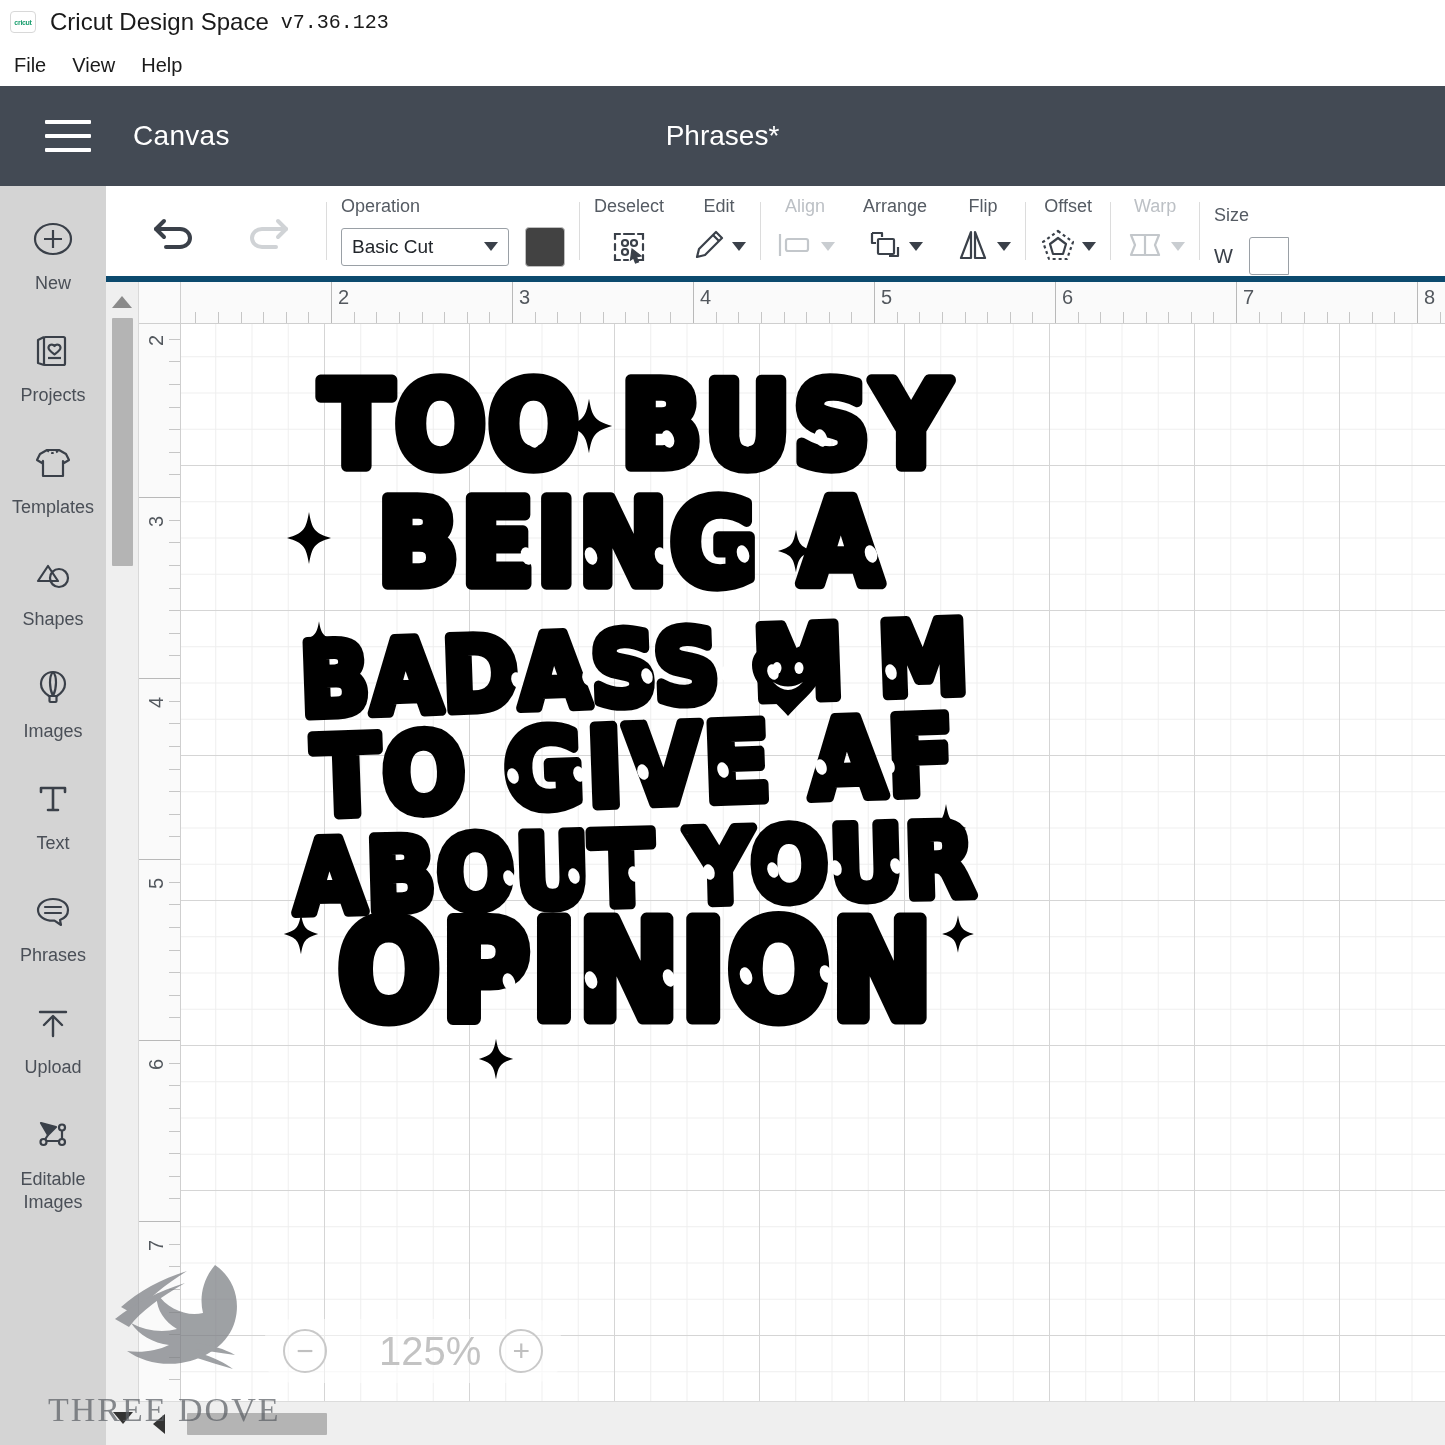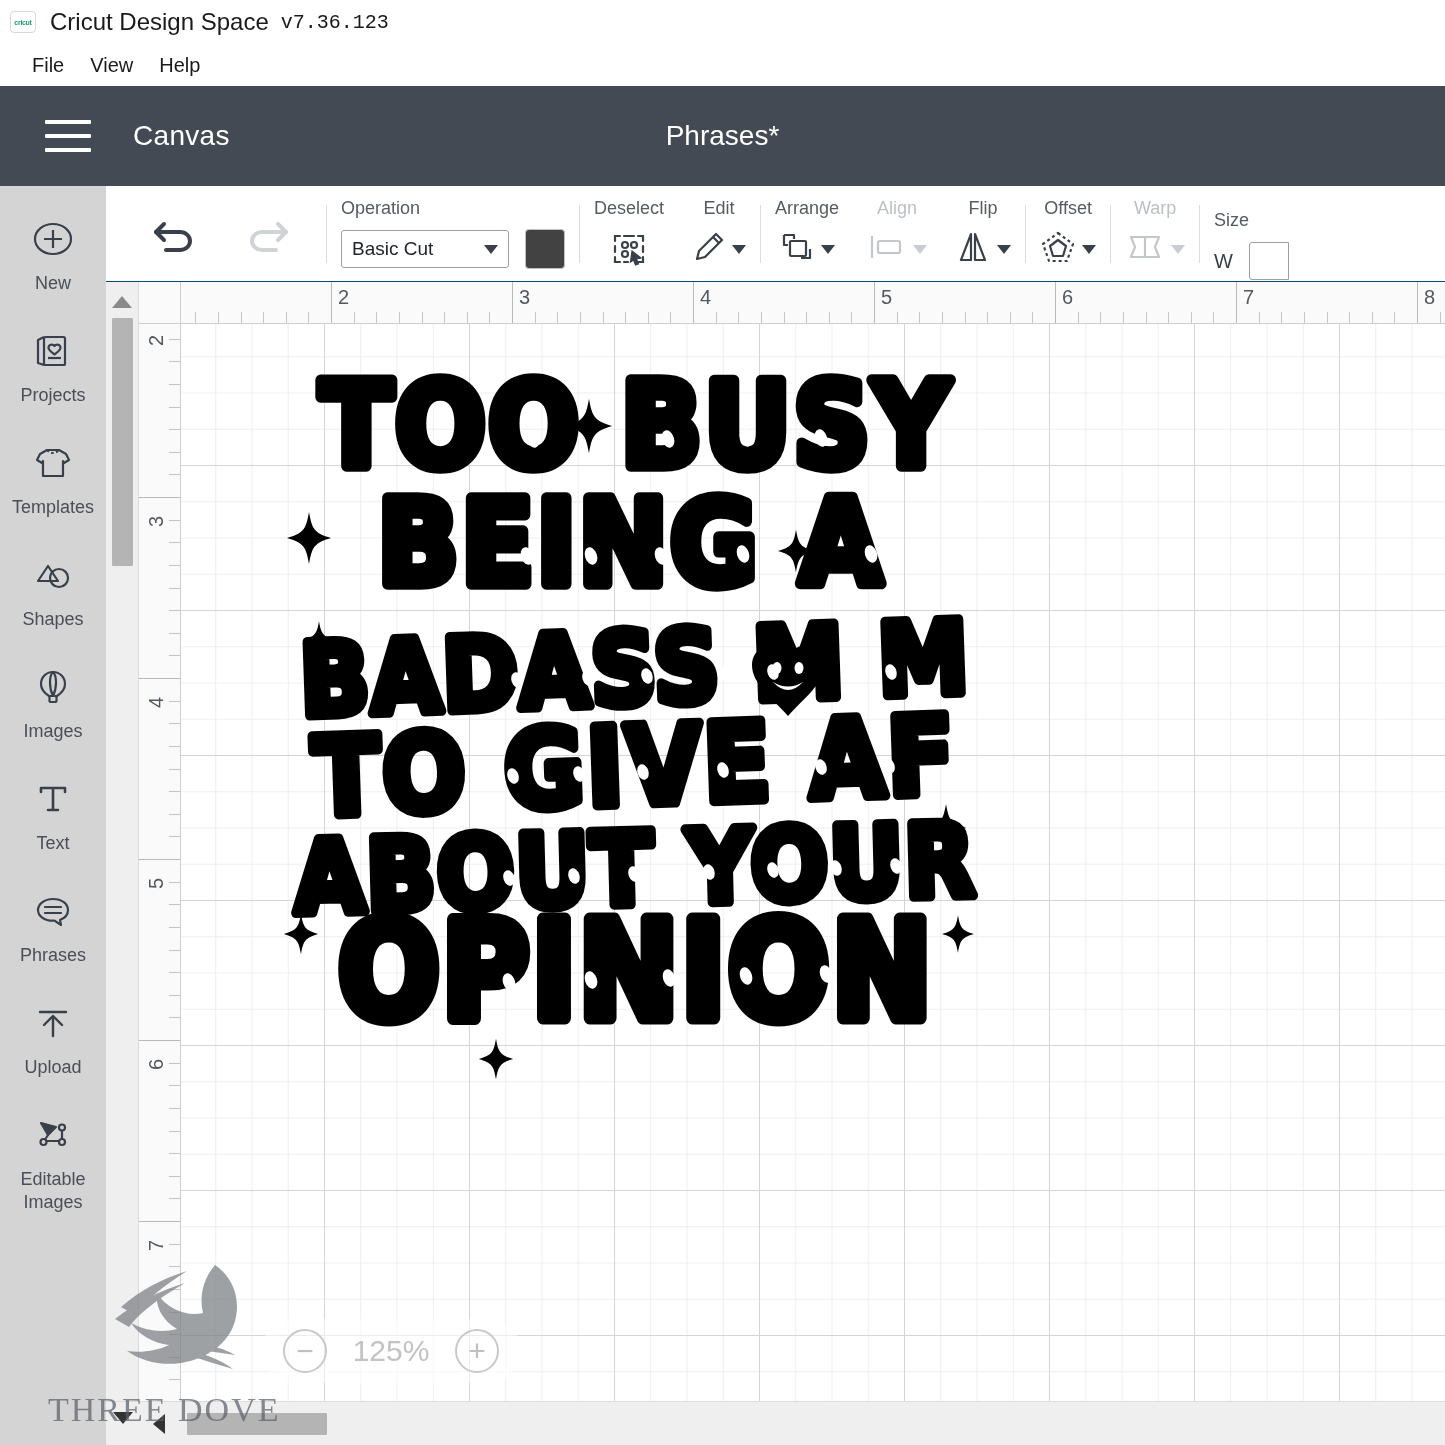--- a/index.html
+++ b/index.html
@@ -19,21 +19,21 @@
     width: 26px; height: 22px; border: 1px solid #d8d8d8; border-radius: 4px;
     display: flex; align-items: center; justify-content: center;
     font-size: 7px; color: #1a9e6e; font-weight: bold; letter-spacing: -0.3px;
     background: #fff;
   }
   .app-title { font-size: 24px; color: #1a1a1a; margin-left: 14px; }
   .app-version { font-size: 20px; color: #1a1a1a; margin-left: 12px; font-family: Liberation Mono, monospace; }
 
   
   .menubar {
-    height: 42px; display: flex; align-items: center; padding-left: 32px;
+    height: 42px; display: flex; align-items: center; padding-left: 14px;
     background: #ffffff; gap: 26px;
   }
   .menubar .mi { font-size: 20px; color: #1a1a1a; cursor: default; }
 
   
   .header {
     height: 100px; background: #434a54; position: relative;
     display: flex; align-items: center;
   }
   .hamburger { margin-left: 45px; width: 46px; height: 32px;
@@ -64,21 +64,21 @@
     font-size: 18px; color: #4a4f57; margin-top: 10px; text-align: center;
     line-height: 1.25; width: 100%;
   }
 
   
   .main { flex: 1; display: flex; flex-direction: column; min-width: 0; position: relative; }
 
   
   .toolbar {
     height: 96px; background: #fff; display: flex; align-items: center;
-    border-bottom: 1px solid #0c4a6e; position: relative;
+    border-bottom: 6px solid #0c4a6e; position: relative;
   }
   .tb-sep { width: 1px; height: 58px; background: #dcdcdc; align-self: center; }
   .tb-cell {
     display: flex; flex-direction: column; align-items: center; justify-content: flex-end;
     padding: 0 14px; height: 100%; justify-content: center; cursor: pointer;
   }
   .tb-cap { font-size: 18px; color: #555b63; margin-bottom: 10px; white-space: nowrap; }
   .tb-cap.dim { color: #bcc0c5; }
   .tb-ctrl { display: flex; align-items: center; gap: 6px; color: #3a4049; height: 40px; }
   .tb-ctrl.dim { color: #c3c7cb; }
@@ -150,21 +150,21 @@
     position: absolute; left: 80px; bottom: 18px;
     height: 64px; padding: 0 22px; border-radius: 34px;
     background: rgba(255,255,255,0.55);
     display: flex; align-items: center; gap: 18px;
   }
   .zoom-btn {
     width: 44px; height: 44px; border-radius: 50%; border: 2px solid #c9c9c9;
     display: flex; align-items: center; justify-content: center; color: #c0c0c0;
     font-size: 30px; line-height: 1; cursor: pointer; background: transparent;
   }
-  .zoom-val { font-size: 30px; color: #c3c3c3; min-width: 92px; text-align: center; }
+  .zoom-val { font-size: 40px; color: #c3c3c3; min-width: 92px; text-align: center; margin-left: 34px; }
 
   
   .watermark {
     position: absolute; left: 40px; bottom: 8px; width: 280px; height: 190px;
     pointer-events: none; opacity: .72;
   }
   .wm-text {
     position: absolute; left: 8px; bottom: 8px;
     font-family: "Liberation Serif", serif; font-size: 34px; color: #5c6066;
     letter-spacing: 2px; white-space: nowrap;
@@ -364,43 +364,43 @@
               <path d="M21 7 L27 13"></path>
             </svg>
           </span>
           <span class="caret"></span>
         </div>
       </div>
 
       <div class="tb-sep"></div>
 
       <div class="tb-cell">
+        <div class="tb-cap dim">Align</div>
+        <div class="tb-ctrl dim">
+          <span>
+            <svg width="40" height="32" viewBox="0 0 40 32" fill="none" stroke="#c3c7cb" stroke-width="2.2">
+              <path d="M5 5 V27"></path>
+              <rect x="11" y="10" width="22" height="12" rx="2"></rect>
+            </svg>
+          </span>
+          <span class="caret dim"></span>
+        </div>
+      </div>
+
+      <div class="tb-cell">
         <div class="tb-cap">Arrange</div>
         <div class="tb-ctrl">
           <span>
             <svg width="36" height="34" viewBox="0 0 36 34" fill="none" stroke="#3a4049" stroke-width="2.2" stroke-linejoin="round">
               <path d="M5 5 h10 v4 M5 5 v10 h4"></path>
               <rect x="11" y="11" width="16" height="15" rx="1"></rect>
               <path d="M31 19 v9 h-9"></path>
             </svg>
           </span>
           <span class="caret"></span>
-        </div>
-      </div>
-
-      <div class="tb-cell">
-        <div class="tb-cap dim">Align</div>
-        <div class="tb-ctrl dim">
-          <span>
-            <svg width="40" height="32" viewBox="0 0 40 32" fill="none" stroke="#c3c7cb" stroke-width="2.2">
-              <path d="M5 5 V27"></path>
-              <rect x="11" y="10" width="22" height="12" rx="2"></rect>
-            </svg>
-          </span>
-          <span class="caret dim"></span>
         </div>
       </div>
 
       <div class="tb-cell">
         <div class="tb-cap">Flip</div>
         <div class="tb-ctrl">
           <span>
             <svg width="36" height="34" viewBox="0 0 36 34" fill="none" stroke="#3a4049" stroke-width="2.2" stroke-linejoin="round">
               <path d="M16 4 L6 30 H16 Z"></path>
               <path d="M20 4 L30 30 H20 Z"></path>

